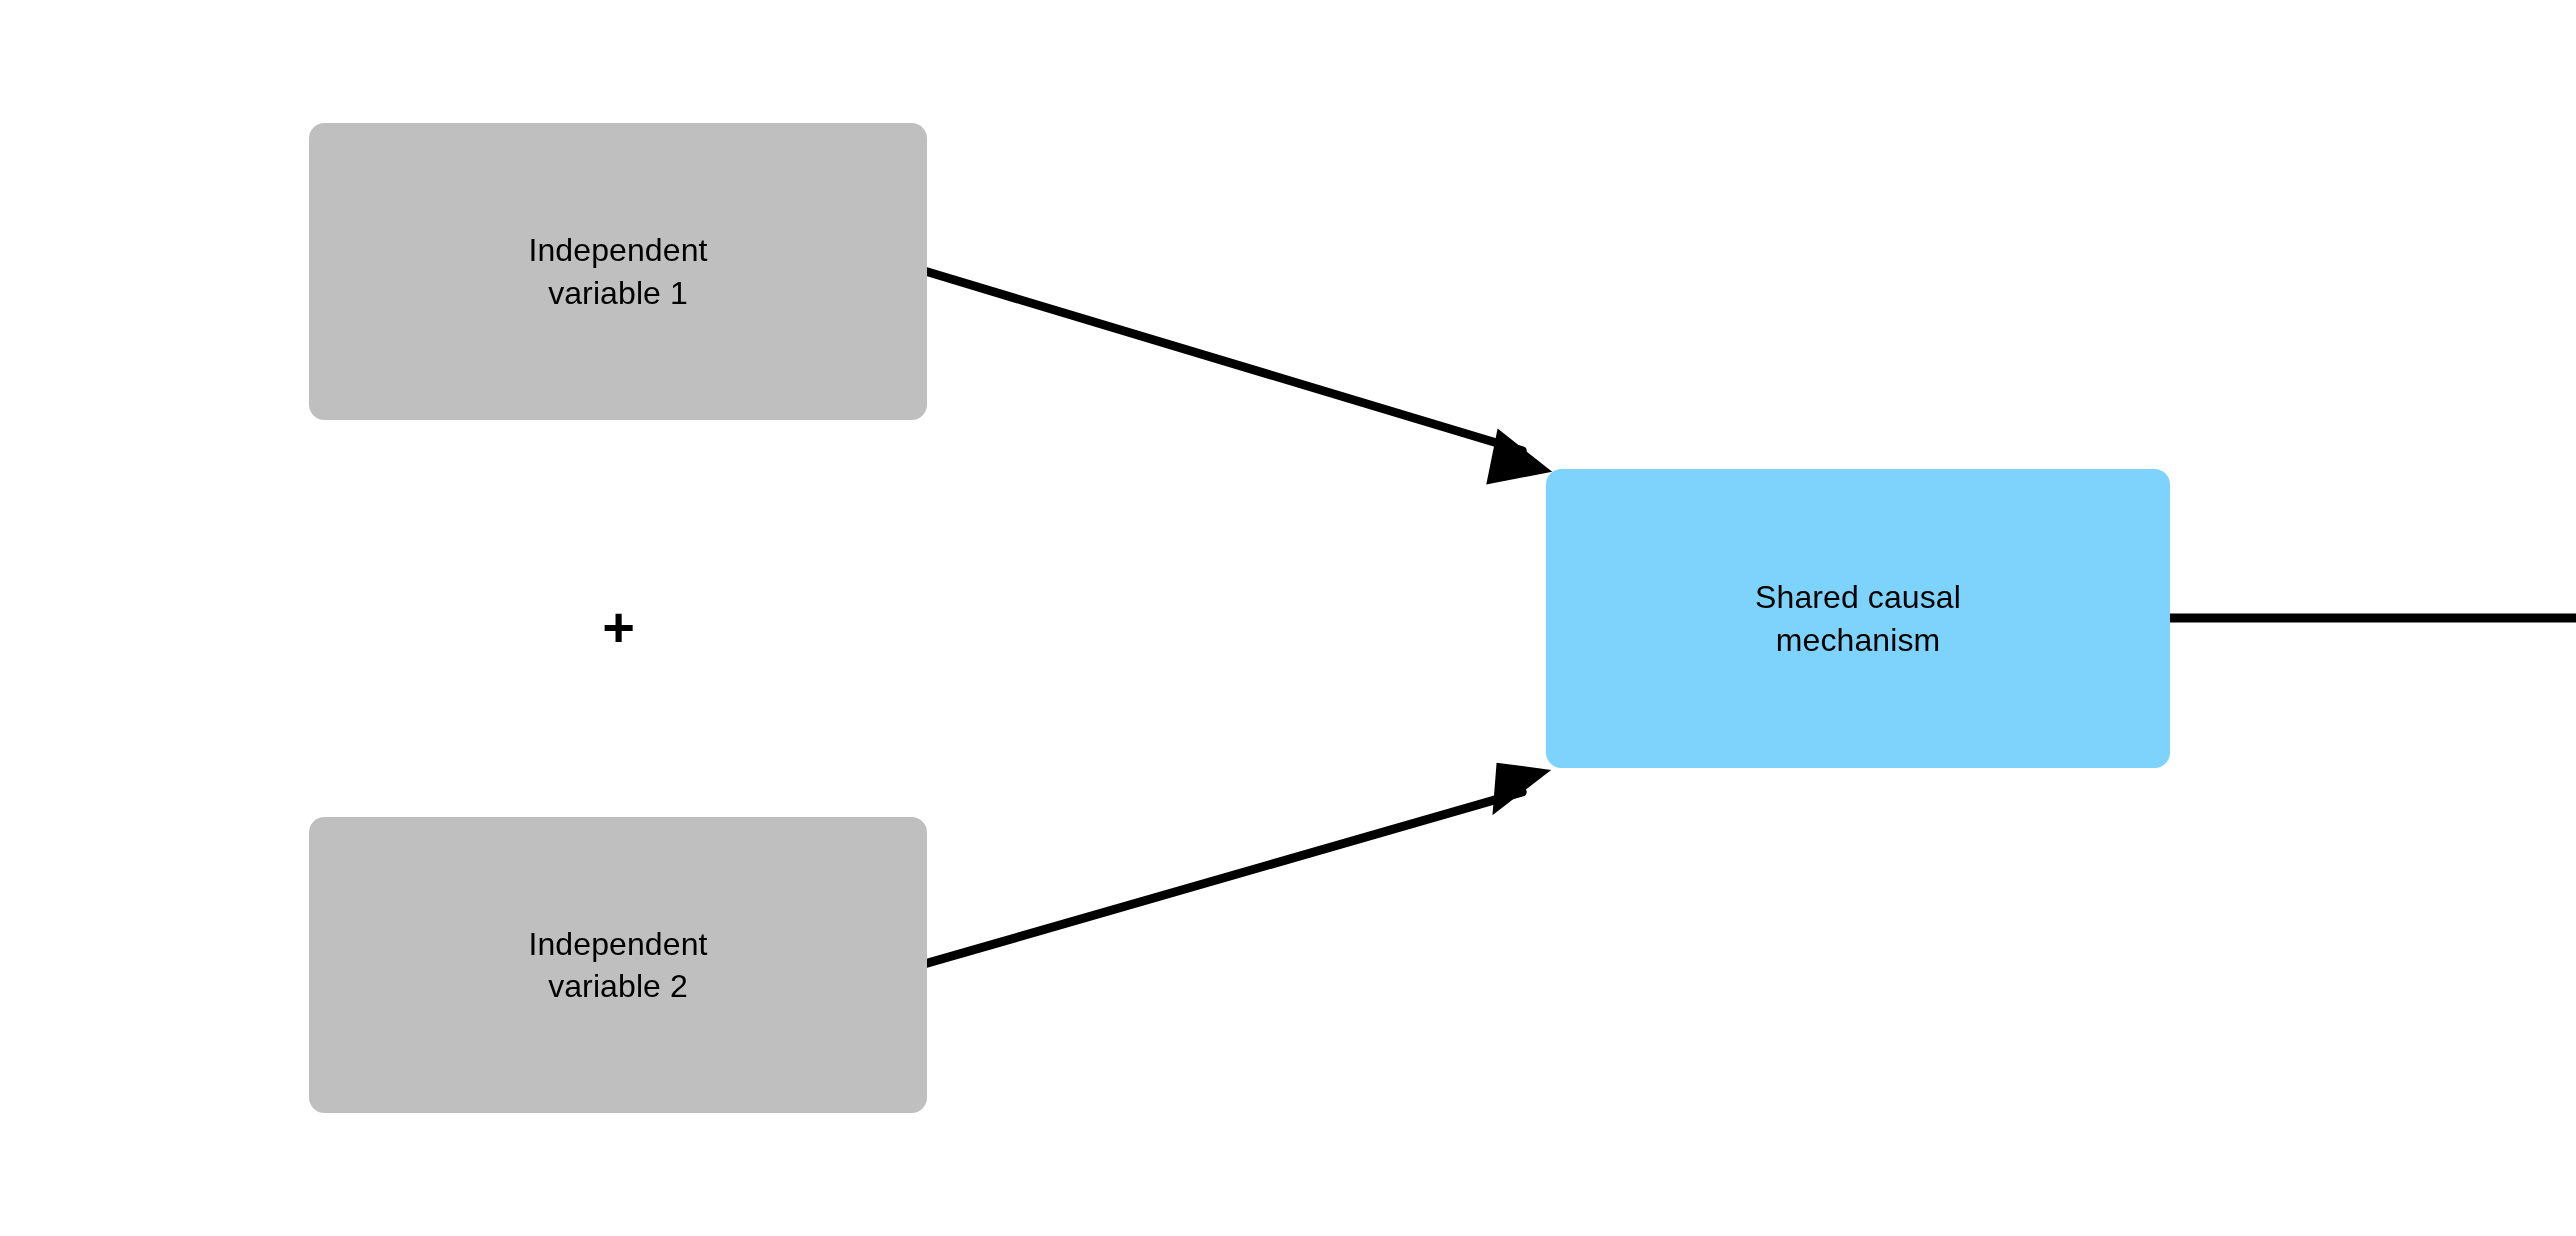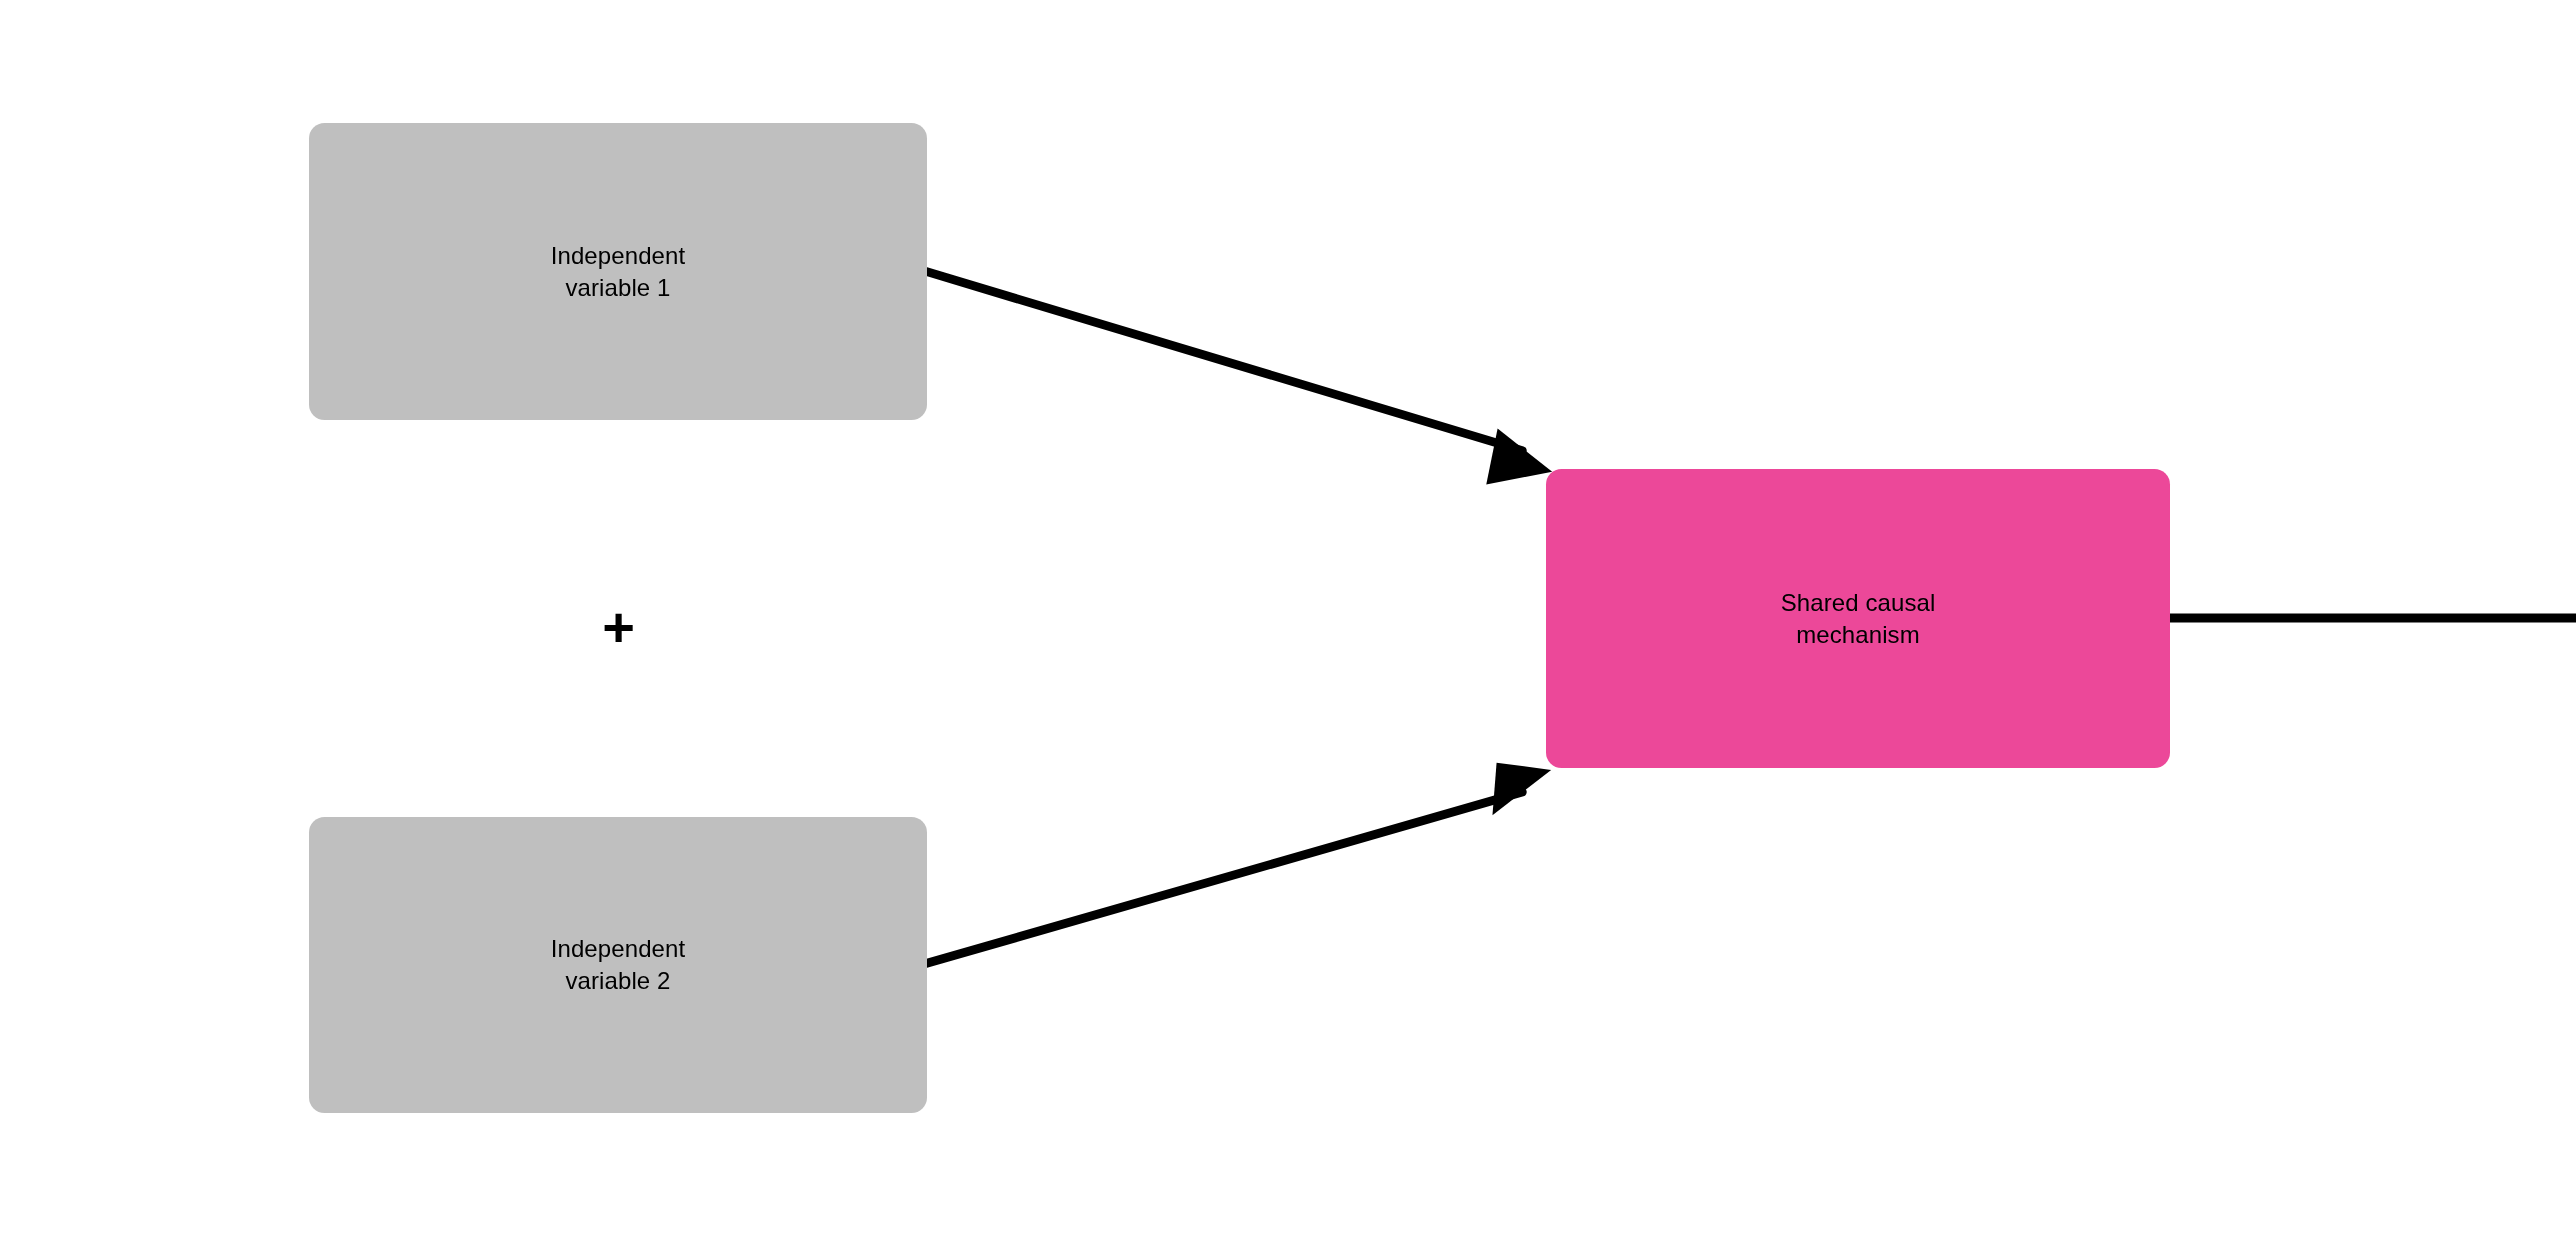--- a/index.html
+++ b/index.html
@@ -21,21 +21,21 @@
   }
   .node {
     position: absolute;
     box-sizing: border-box;
     border-radius: 15.5px;
     display: flex;
     align-items: center;
     justify-content: center;
     text-align: center;
     color: #000000;
-    font-size: 24px;
+    font-size: 32px;
     line-height: 1.32;
     font-weight: 400;
     letter-spacing: 0.1px;
     white-space: pre-line;
     font-family: "Liberation Sans", sans-serif;
   }
   #node-iv1 {
     left: 309px;
     top: 123px;
     width: 618px;
@@ -103,21 +103,21 @@
   <div class="node" id="node-iv1" style="background:#bfbfbf;">
     <span>Independent
 variable 1</span>
   </div>
 
   <div class="node" id="node-iv2" style="background:#bfbfbf;">
     <span>Independent
 variable 2</span>
   </div>
 
-  <div class="node" id="node-mech" style="background:#ec4899;">
+  <div class="node" id="node-mech" style="background:#7dd3fc;">
     <span>Shared causal
 mechanism</span>
   </div>
 
   <div id="plus-operator">+</div>
 
 </div>
 
 
 </body></html>

